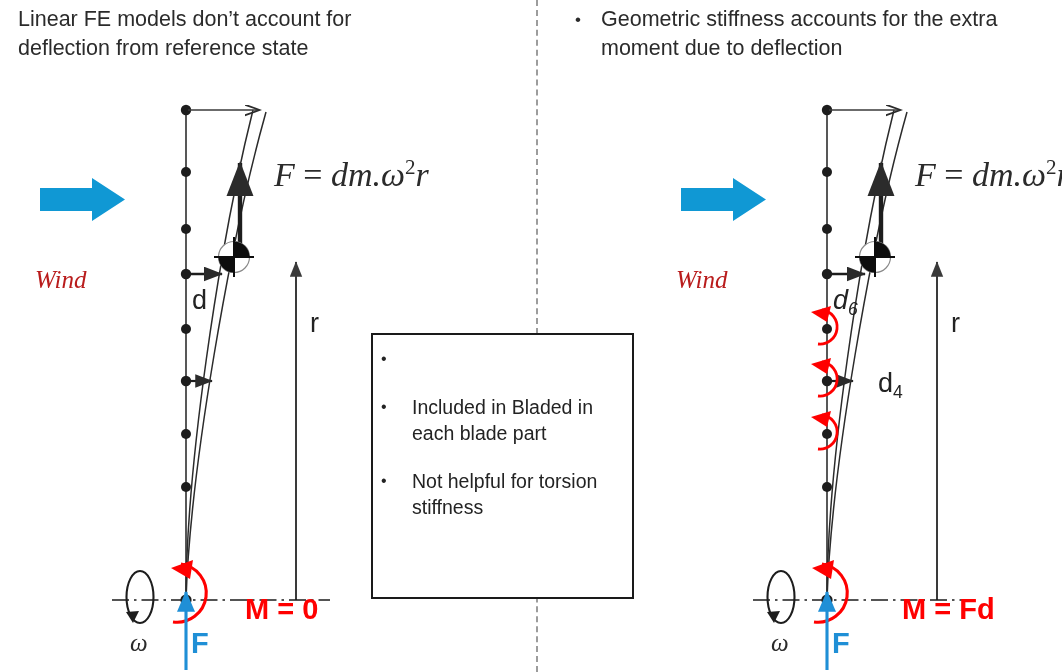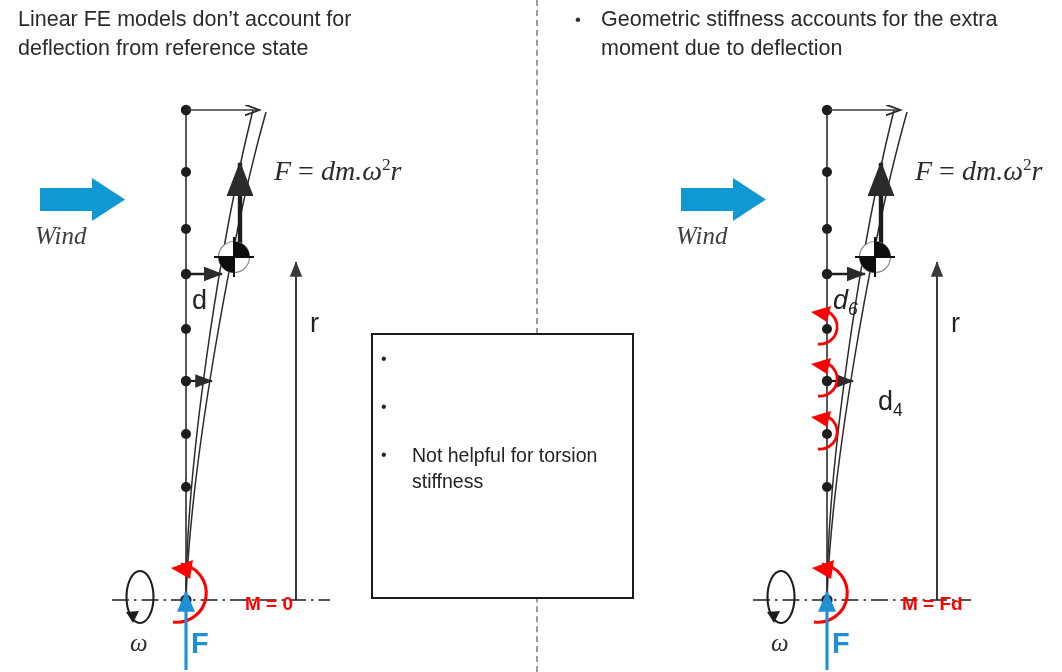--- a/index.html
+++ b/index.html
@@ -92,47 +92,48 @@
 
   
   .lbl {
     position: absolute;
     white-space: nowrap;
   }
   .lbl-wind {
     font-family: "Liberation Serif", serif;
     font-style: italic;
     font-size: 25px;
-    color: #404040;
+    color: #b91c1c;
+    margin-top: 44px;
   }
   .lbl-formula {
     font-family: "Liberation Serif", serif;
     font-style: italic;
-    font-size: 28px;
+    font-size: 34px;
     color: #2b2b2b;
   }
   .lbl-formula .nonit { font-style: normal; }
   .lbl-formula sup { font-size: 0.62em; font-style: normal; }
   .lbl-d {
     font-size: 27px;
     color: #232323;
   }
   .lbl-d sub { font-size: 0.65em; }
   .lbl-r {
     font-size: 27px;
     color: #232323;
   }
   .lbl-omega {
     font-family: "Liberation Serif", serif;
     font-style: italic;
     font-size: 25px;
     color: #2b2b2b;
   }
   .lbl-M {
-    font-size: 19px;
+    font-size: 29px;
     font-weight: 600;
     color: #ff0000;
   }
   .lbl-F {
     font-size: 29px;
     font-weight: 600;
     color: #1f8fd6;
   }
 </style>
 </head>
@@ -334,39 +335,40 @@
     <div class="lbl lbl-formula" style="left:384px; top:155px;">
       <span>F</span>
       <span class="nonit">=</span>
       <span>dm.</span><span>ω</span><sup>2</sup><span>r</span>
     </div>
 
     <div class="lbl lbl-d" style="left:302px; top:285px;font-style:italic;">
       <span>d</span><sub>6</sub>
     </div>
 
-    <div class="lbl lbl-d" style="left:347px; top:386px;">
+    <div class="lbl lbl-d" style="left:347px; top:368px;">
       <span>d</span><sub>4</sub>
     </div>
 
     <div class="lbl lbl-r" style="left:420px; top:308px;">r</div>
 
     <div class="lbl lbl-omega" style="left:240px; top:629px;">ω</div>
 
     <div class="lbl lbl-M" style="left:355px; top:593px;margin-left:16px;">M = Fd</div>
 
     <div class="lbl lbl-F" style="left:301px; top:627px;">F</div>
   </div>
 
   <div id="callout">
     <div class="callout-item">
       <span class="bullet">•</span>
     </div>
     <div class="callout-item">
       <span class="bullet">•</span>
+      <span class="ctext">Included in Bladed in each blade part</span>
     </div>
     <div class="callout-item">
       <span class="bullet">•</span>
       <span class="ctext">Not helpful for torsion stiffness</span>
     </div>
   </div>
 
 </div>
 
 </body></html>

